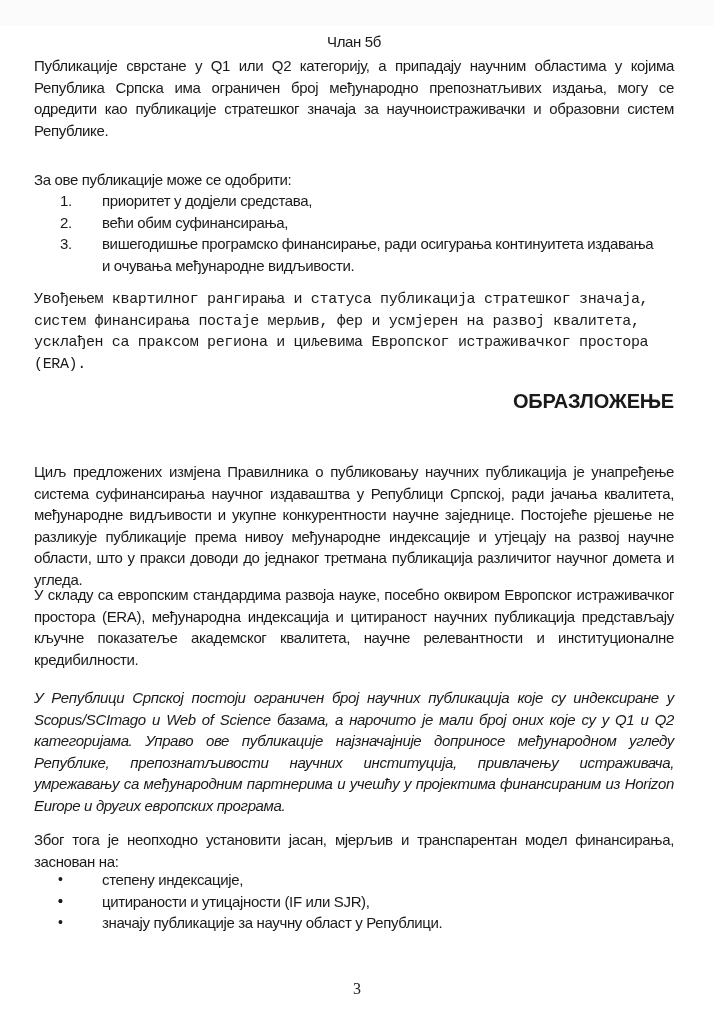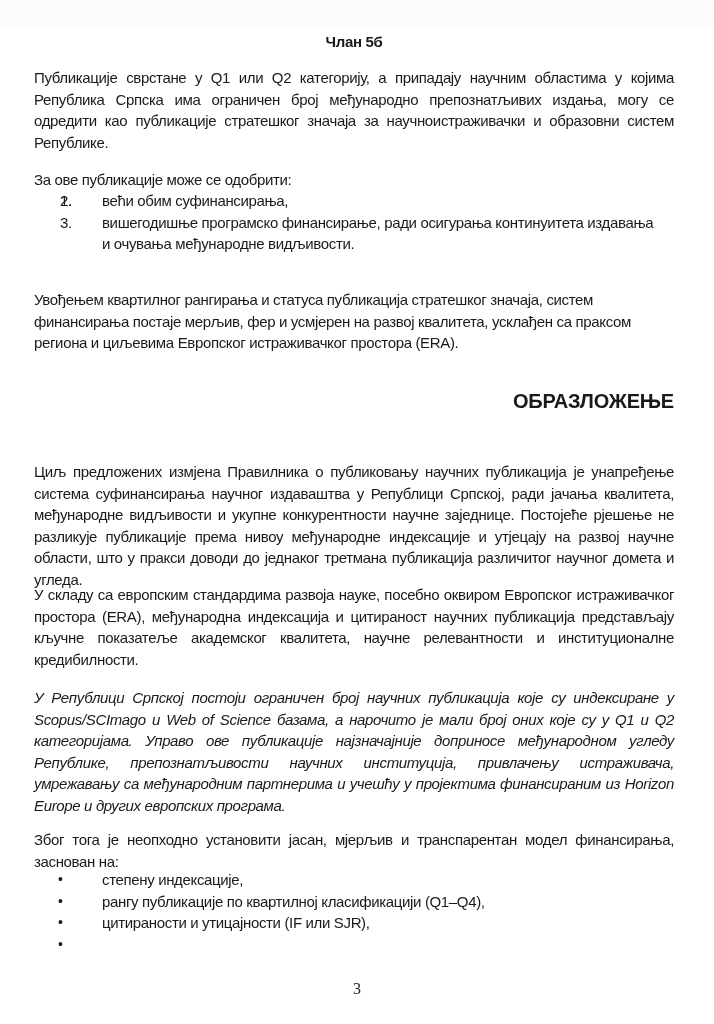--- a/index.html
+++ b/index.html
@@ -29,33 +29,33 @@
       font-size: 15px;
       line-height: 21.5px;
       letter-spacing: -0.35px;
     }
     .article-title {
       position: absolute;
       top: 31px;
       left: 0;
       width: 640px;
       text-align: center;
-      font-weight: bold;
+      font-weight: normal;
       font-size: 15px;
     }
     .block {
       position: absolute;
       left: 0;
       width: 640px;
     }
     .justify { text-align: justify; text-align-last: left; }
-    .p1 { top: 67px; }
+    .p1 { top: 55px; }
     .p2 { top: 169px; }
     .list-num { top: 190px; }
-    .p3 { top: 289px; }
+    .p3 { top: 289px; font-family: Liberation Mono, monospace; }
     .section-title {
       position: absolute;
       top: 391px;
       left: 0;
       width: 640px;
       text-align: right;
       font-weight: bold;
       font-size: 20px;
       letter-spacing: -0.2px;
     }
@@ -107,20 +107,21 @@
   <div class="article-title">Члан 5б</div>
 
   <div class="block justify p1">Публикације сврстане у Q1 или Q2 категорију, а припадају научним областима у којима Република Српска има ограничен број међународно препознатљивих издања, могу се одредити као публикације стратешког значаја за научноистраживачки и образовни систем Републике.</div>
 
   <div class="block p2">За ове публикације може се одобрити:</div>
 
   <div class="block list-num">
     <ol class="numbered">
       <li>
         <span class="marker">1.</span>
+        <span>приоритет у додјели средстава,</span>
       </li>
       <li>
         <span class="marker">2.</span>
         <span>већи обим суфинансирања,</span>
       </li>
       <li>
         <span class="marker">3.</span>
         <span>вишегодишње програмско финансирање, ради осигурања континуитета издавања и очувања међународне видљивости.</span>
       </li>
     </ol>
@@ -139,27 +140,27 @@
   <div class="block justify p7">Због тога је неопходно установити јасан, мјерљив и транспарентан модел финансирања, заснован на:</div>
 
   <div class="block list-bul">
     <ul class="bullets">
       <li>
         <span class="marker">•</span>
         <span>степену индексације,</span>
       </li>
       <li>
         <span class="marker">•</span>
-        <span>рангу публикације по квартилној класификацији (Q1–Q4),</span>
       </li>
       <li>
         <span class="marker">•</span>
         <span>цитираности и утицајности (IF или SJR),</span>
       </li>
       <li>
         <span class="marker">•</span>
+        <span>значају публикације за научну област у Републици.</span>
       </li>
     </ul>
   </div>
 
 </div>
 
 <div class="page-number">3</div>
 
 </body></html>

